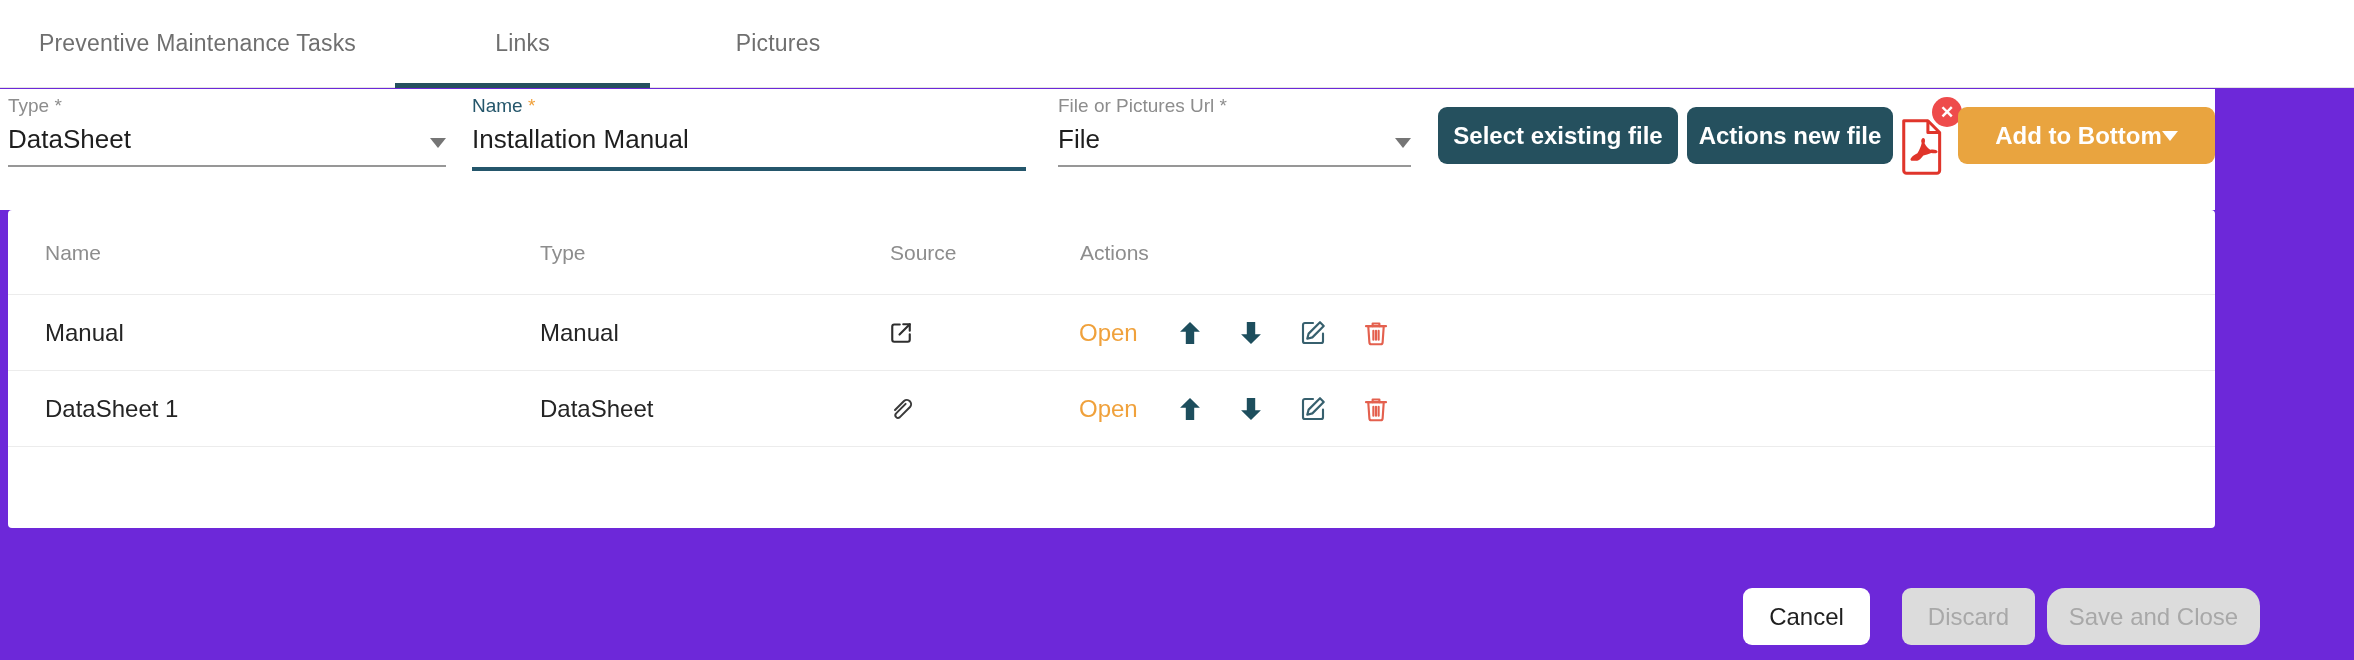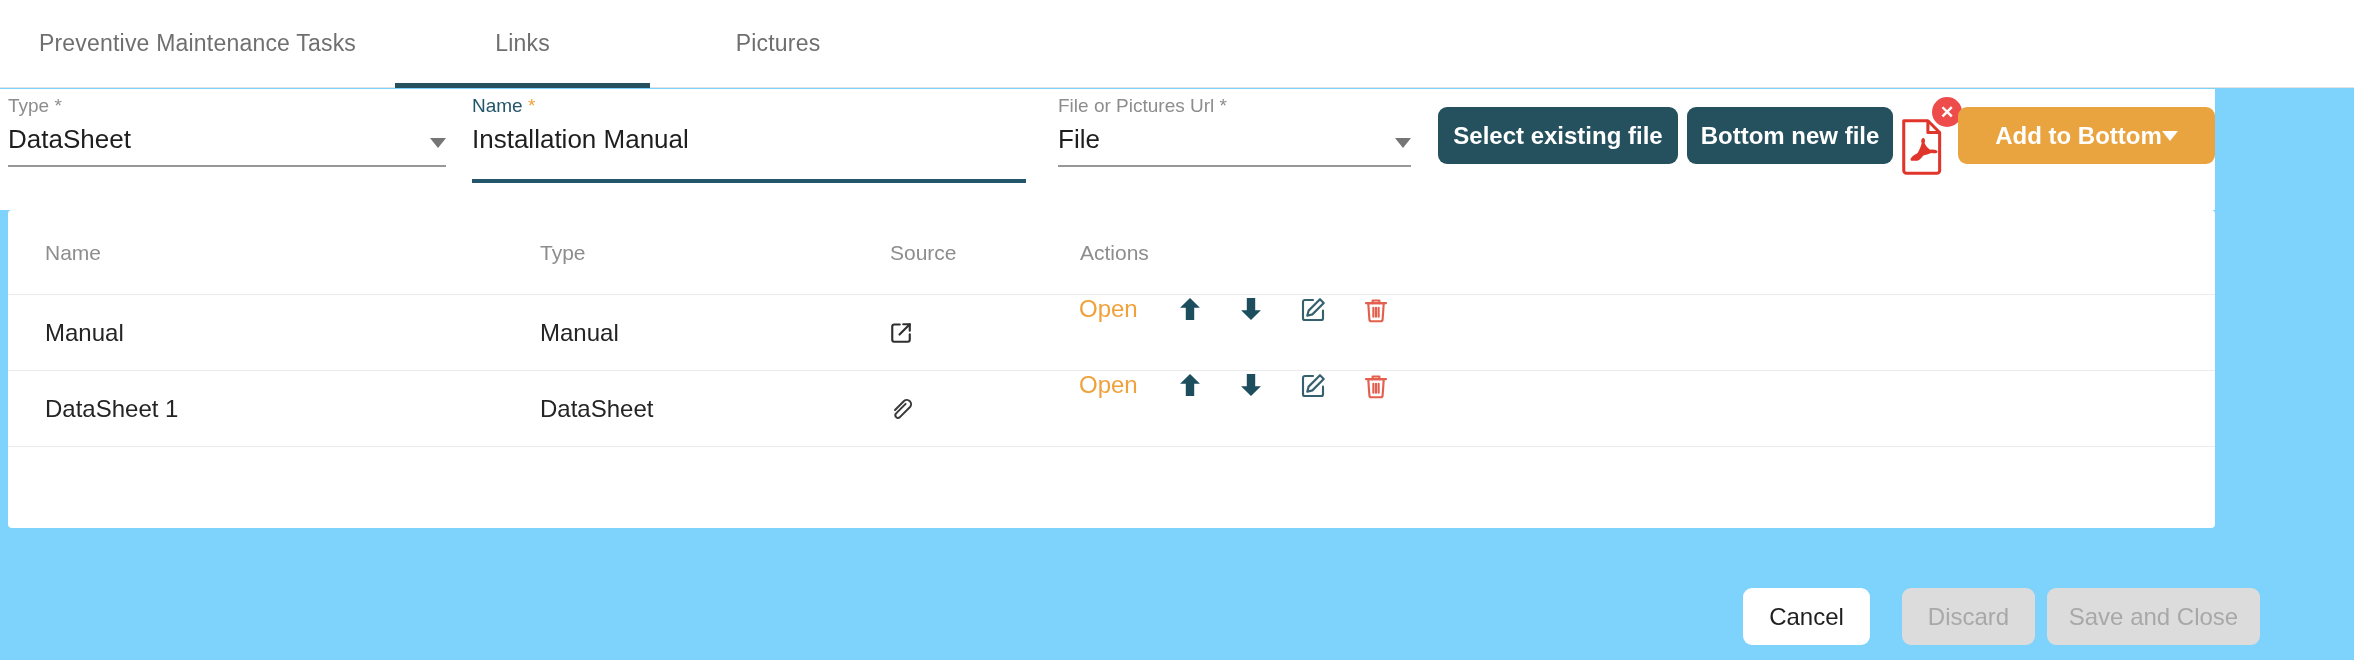--- a/index.html
+++ b/index.html
@@ -1,38 +1,38 @@
 <!DOCTYPE html>
 <html><head>
 <meta charset="utf-8">
 <style>
   * { box-sizing: border-box; margin: 0; padding: 0; }
   html,body { background:#f3f4f4; }
   body { font-family:"Liberation Sans", sans-serif; }
-  .page { position:relative; width:2354px; height:660px; background:#7dd3fc; overflow:hidden; }
+  .page { position:relative; width:2354px; height:660px; background:#6d28d9; overflow:hidden; }
 
   
   .tabbar { position:absolute; top:0; left:0; width:2354px; height:88px; background:#fff;
             border-bottom:1px solid #e3e3e3; display:flex; }
   .tab { height:100%; display:flex; align-items:center; justify-content:center;
          color:#6f6f6f; font-size:23px; letter-spacing:.2px; position:relative; cursor:pointer; }
   .tab-1 { width:395px; } .tab-2 { width:256px; } .tab-3 { width:255px; }
   .tab.active::after { content:""; position:absolute; left:0; right:0; bottom:-1px; height:5px;
                        background:#25505e; }
 
   
   .formbar { position:absolute; top:89px; left:0; width:2215px; height:121px; background:#fff; }
   .field { position:absolute; top:6px; }
   .field .flabel { font-size:19px; color:#8d8d8d; }
   .field .control { display:flex; align-items:flex-end; justify-content:space-between;
                     margin-top:7px; padding-bottom:10px; border-bottom:2px solid #979797;
                     font-size:26px; color:#1e1e1e; }
   .field.focused .flabel { color:#24566b; }
   .field.focused .flabel .req { color:#f0a13b; }
-  .field.focused .control { border-bottom:4px solid #24566b; padding-bottom:24px;align-items:flex-end; }
+  .field.focused .control { border-bottom:4px solid #24566b; padding-bottom:12px;align-items:flex-end; }
   .field-type { left:8px;    width:438px; }
   .field-name { left:472px;  width:554px; }
   .field-url  { left:1058px; width:353px; }
   .caret-down { width:0; height:0; border-left:8px solid transparent; border-right:8px solid transparent;
                 border-top:10px solid #757575; margin-bottom:7px; }
   .caret-down.white { border-top-color:#fff; margin-bottom:0; }
 
   .btn { position:absolute; top:18px; height:57px; border:none; border-radius:9px; color:#fff;
          font-size:24px; font-weight:600; font-family:inherit; display:flex; align-items:center;
          justify-content:center; cursor:pointer; }
@@ -50,31 +50,31 @@
   .card { position:absolute; left:8px; top:210px; width:2207px; height:318px; background:#fff;
           border-radius:4px; }
   .thead { position:relative; height:85px; border-bottom:1px solid #ececec; }
   .th { position:absolute; top:0; line-height:85px; font-size:21px; color:#8d8d8d; }
   .th-name { left:37px; } .th-type { left:532px; } .th-source { left:882px; } .th-actions { left:1072px; }
   .trow { position:relative; height:76px; border-bottom:1px solid #ececec; }
   .trow-empty { height:80px; border-bottom:none; }
   .td { position:absolute; top:0; line-height:76px; font-size:24px; color:#242424; }
   .td-name { left:37px; } .td-type { left:532px; }
   .td-source { position:absolute; left:878px; top:0; height:76px; display:flex; align-items:center; }
-  .actions { position:absolute; left:1071px; top:0; height:76px; display:flex; align-items:flex-start;
+  .actions { position:absolute; left:1071px; top:0; height:76px; display:flex; align-items:center;
              gap:33px; }
   .open-link { color:#f0a13b; font-size:24px; cursor:pointer; margin-right:5px; }
   .icon-btn { display:flex; align-items:center; justify-content:center; cursor:pointer; }
 
   
   .fbtn { position:absolute; top:588px; height:57px; border:none; border-radius:9px; font-size:24px;
           font-family:inherit; display:flex; align-items:center; justify-content:center; }
   .fbtn-cancel  { left:1743px; width:127px; background:#fff; color:#1f1f1f; cursor:pointer; }
   .fbtn-discard { left:1902px; width:133px; background:#dcdcdc; color:#a8a8a8; }
-  .fbtn-save    { left:2047px; width:213px; background:#dcdcdc; color:#a8a8a8; }
+  .fbtn-save    { left:2047px; width:213px; background:#dcdcdc; color:#a8a8a8;border-radius:18px; }
 </style>
 </head>
 <body>
 
 <div class="page">
 
   <div class="tabbar">
     <div class="tab tab-1">
       <span>Preventive Maintenance Tasks</span>
     </div>
@@ -105,21 +105,21 @@
 
     <div class="field field-url">
       <div class="flabel"><span>File or Pictures Url</span> <span class="req">*</span></div>
       <div class="control">
         <span>File</span>
         <span class="caret-down"></span>
       </div>
     </div>
 
     <button class="btn btn-select">Select existing file</button>
-    <button class="btn btn-attach">Bottom new file</button>
+    <button class="btn btn-attach">Actions new file</button>
 
     <div class="attachment">
       <svg class="pdf-svg" width="46" height="58" viewBox="0 0 33 42">
         <path d="M4 2 H21.5 L30 10.5 V38 a2 2 0 0 1 -2 2 H6 a2 2 0 0 1 -2 -2 Z" fill="#ffffff" stroke="#e0352b" stroke-width="2.2" stroke-linejoin="round"></path>
         <path d="M21.5 2 v8.5 H30" fill="none" stroke="#e0352b" stroke-width="2.2" stroke-linejoin="round"></path>
         <path d="M9.5 31c-1.8-1 .7-3.6 4.4-5.4 1.5-2.5 2.7-5.3 3.1-7.5-.8-1.9.1-3.6 1.2-3.6 1.2 0 1.6 1.6.9 3.8.9 1.9 2.4 3.6 4.1 4.7 2.7-.4 5 .1 5.3 1.3.3 1.2-1.7 1.6-4.6 1-1.9.8-4 1.5-5.7 1.8-1.6 2.2-3.2 3.7-4.4 3.9-.2.1-.3.1-.3 0z" fill="#e0352b"></path>
       </svg>
       <div class="badge">
         <span>✕</span>
       </div>

